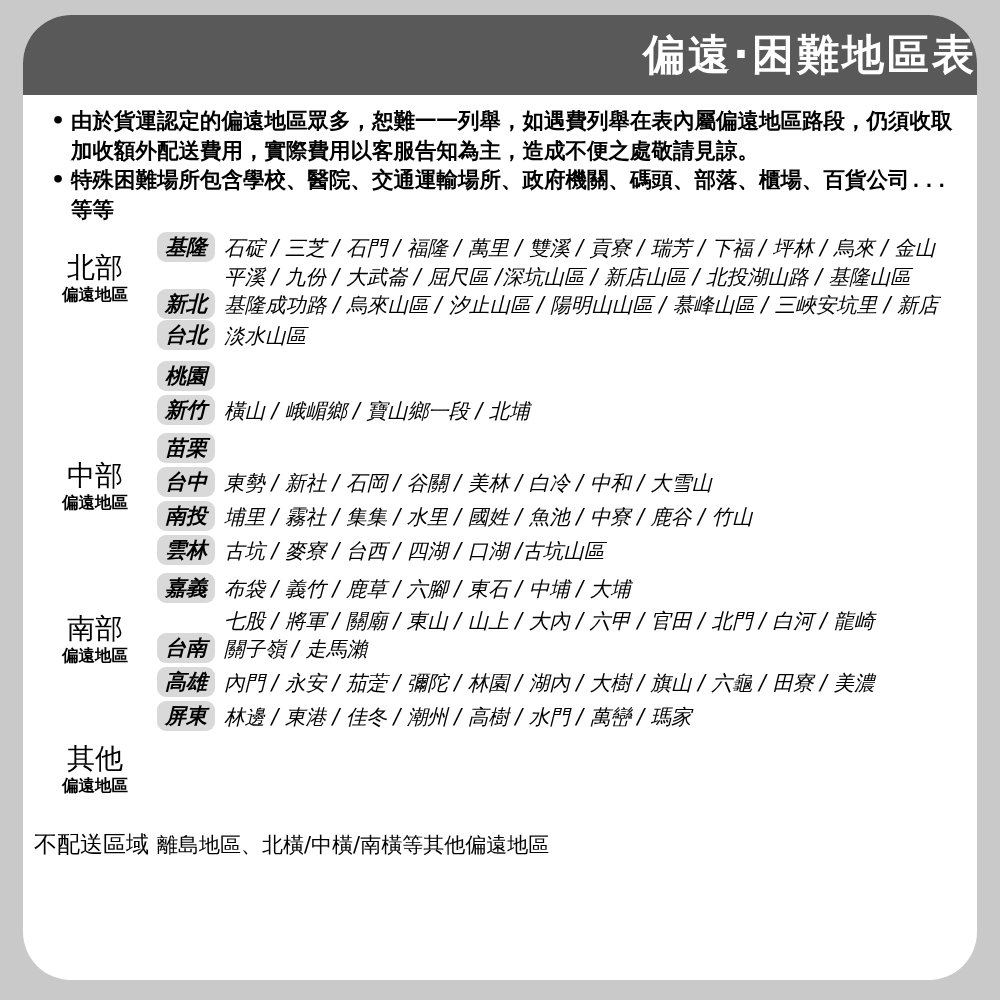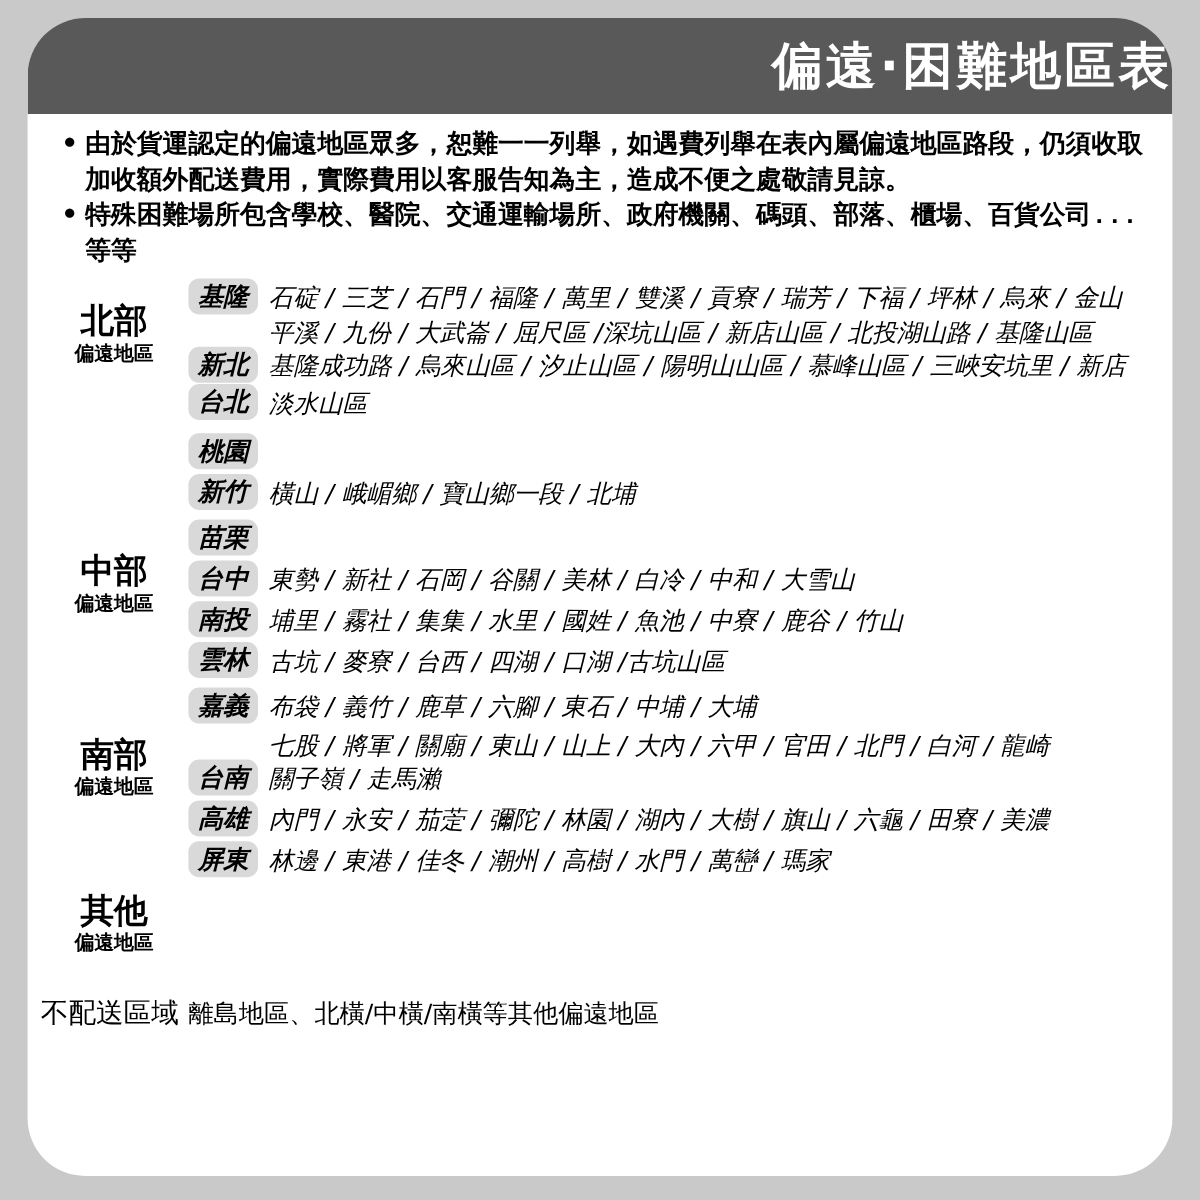--- a/index.html
+++ b/index.html
@@ -46,21 +46,21 @@
   .note-text { white-space: pre-line; font-family: Liberation Mono, monospace; }
 
   .sections { padding-left: 0; }
   .section { display: flex; align-items: center; }
   .section-label {
     flex: 0 0 124px;
     width: 124px;
     text-align: center;
     transform: translateY(-12px);
   }
-  .label-main { font-size: 28px; font-weight: bold; line-height: 32px; }
+  .label-main { font-size: 28px; font-weight: normal; line-height: 32px; }
   .label-sub  { font-size: 16.5px; font-weight: bold; }
   .rows { flex: 1; min-width: 0; }
   .row { display: flex; align-items: flex-end; margin: 4px 0; font-style: italic; }
   .section-north .row { margin: 1px 0; }
   .badge {
     flex: 0 0 58px;
     width: 58px;
     background: #d9d9d9;
     border-radius: 9px;
     font-weight: bold;

